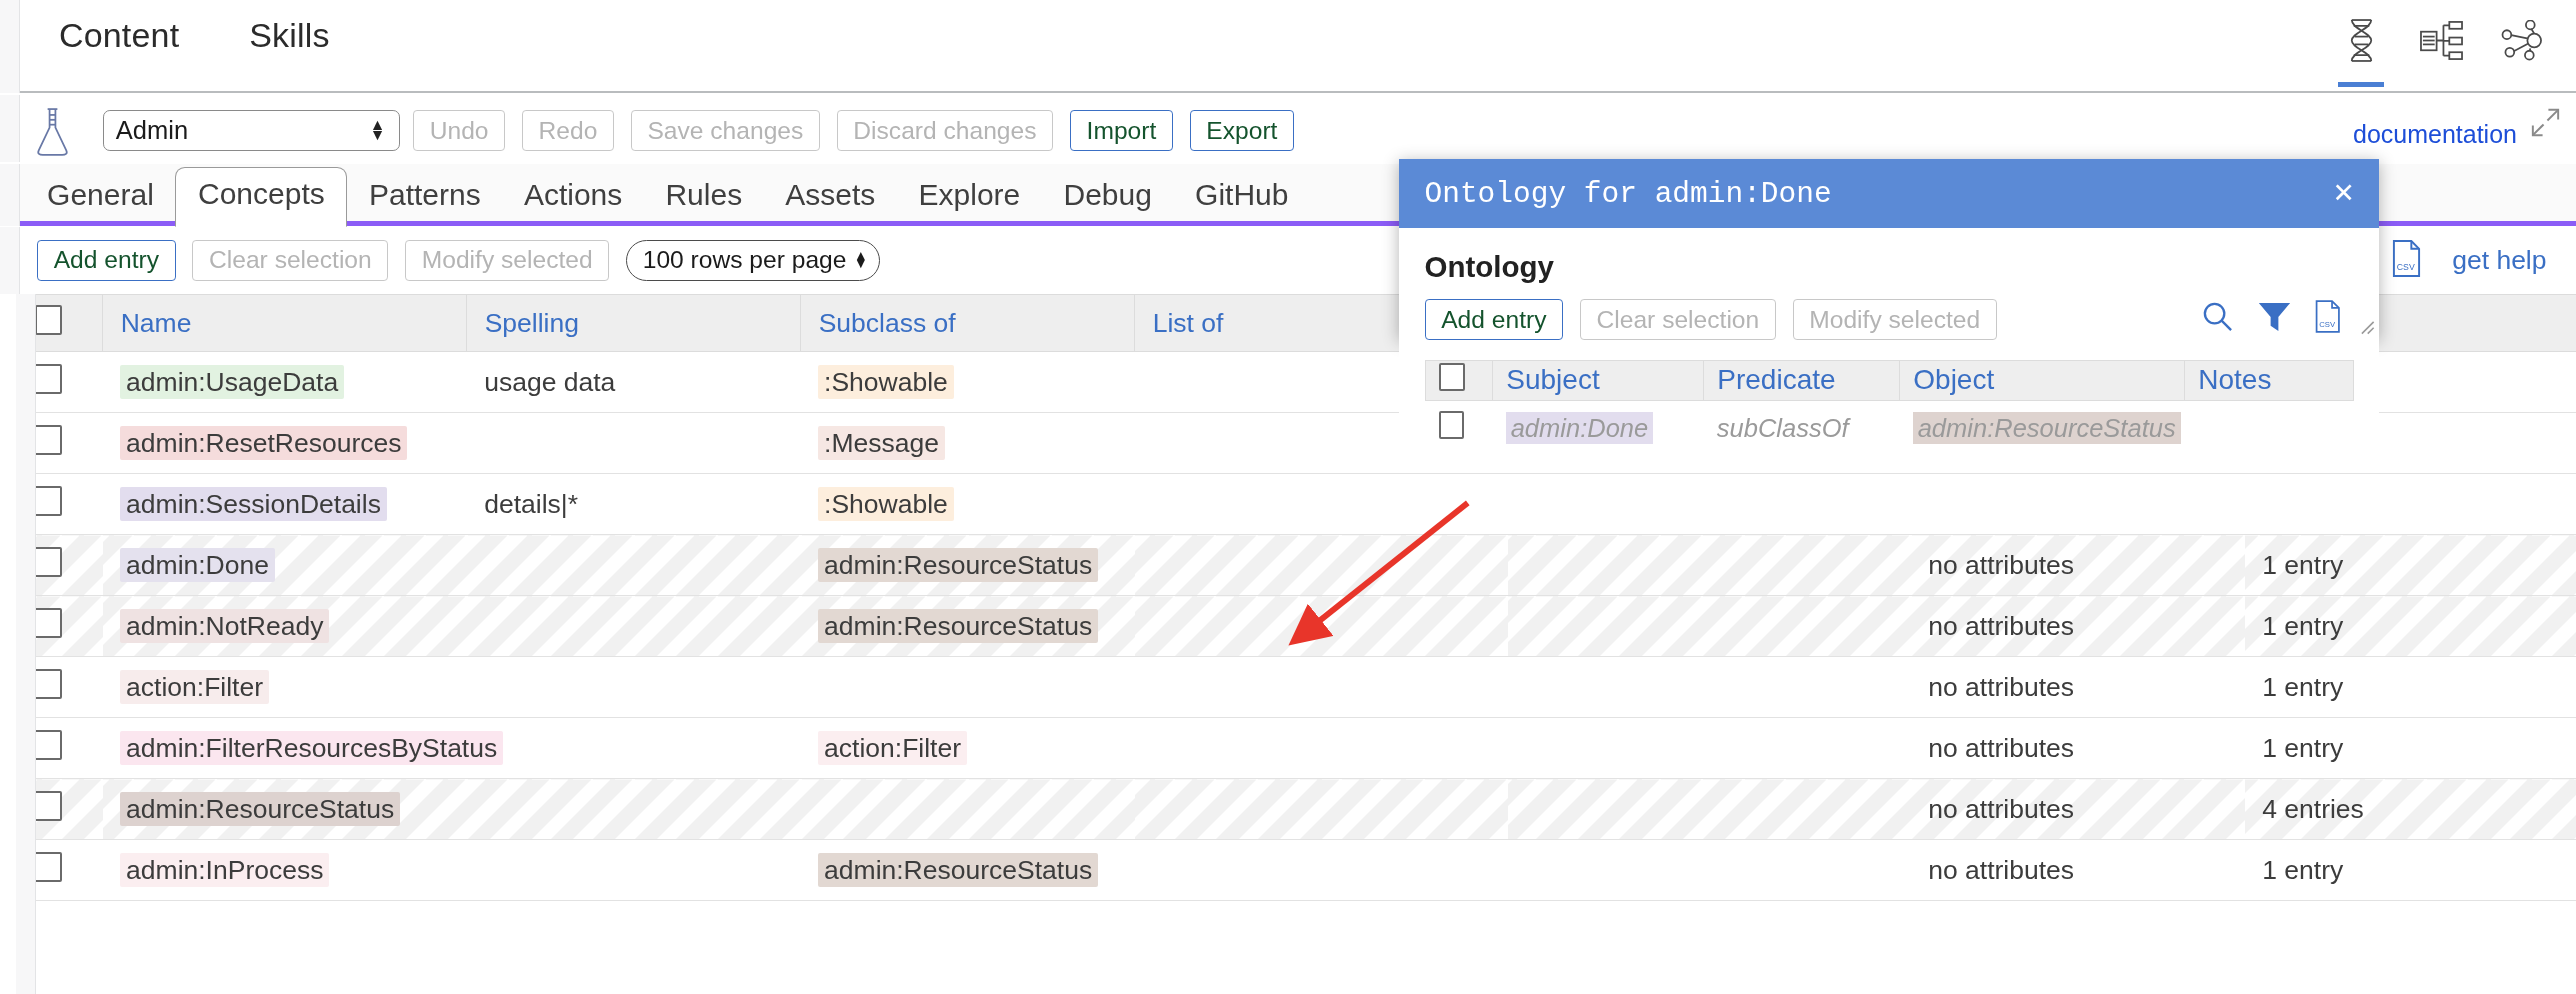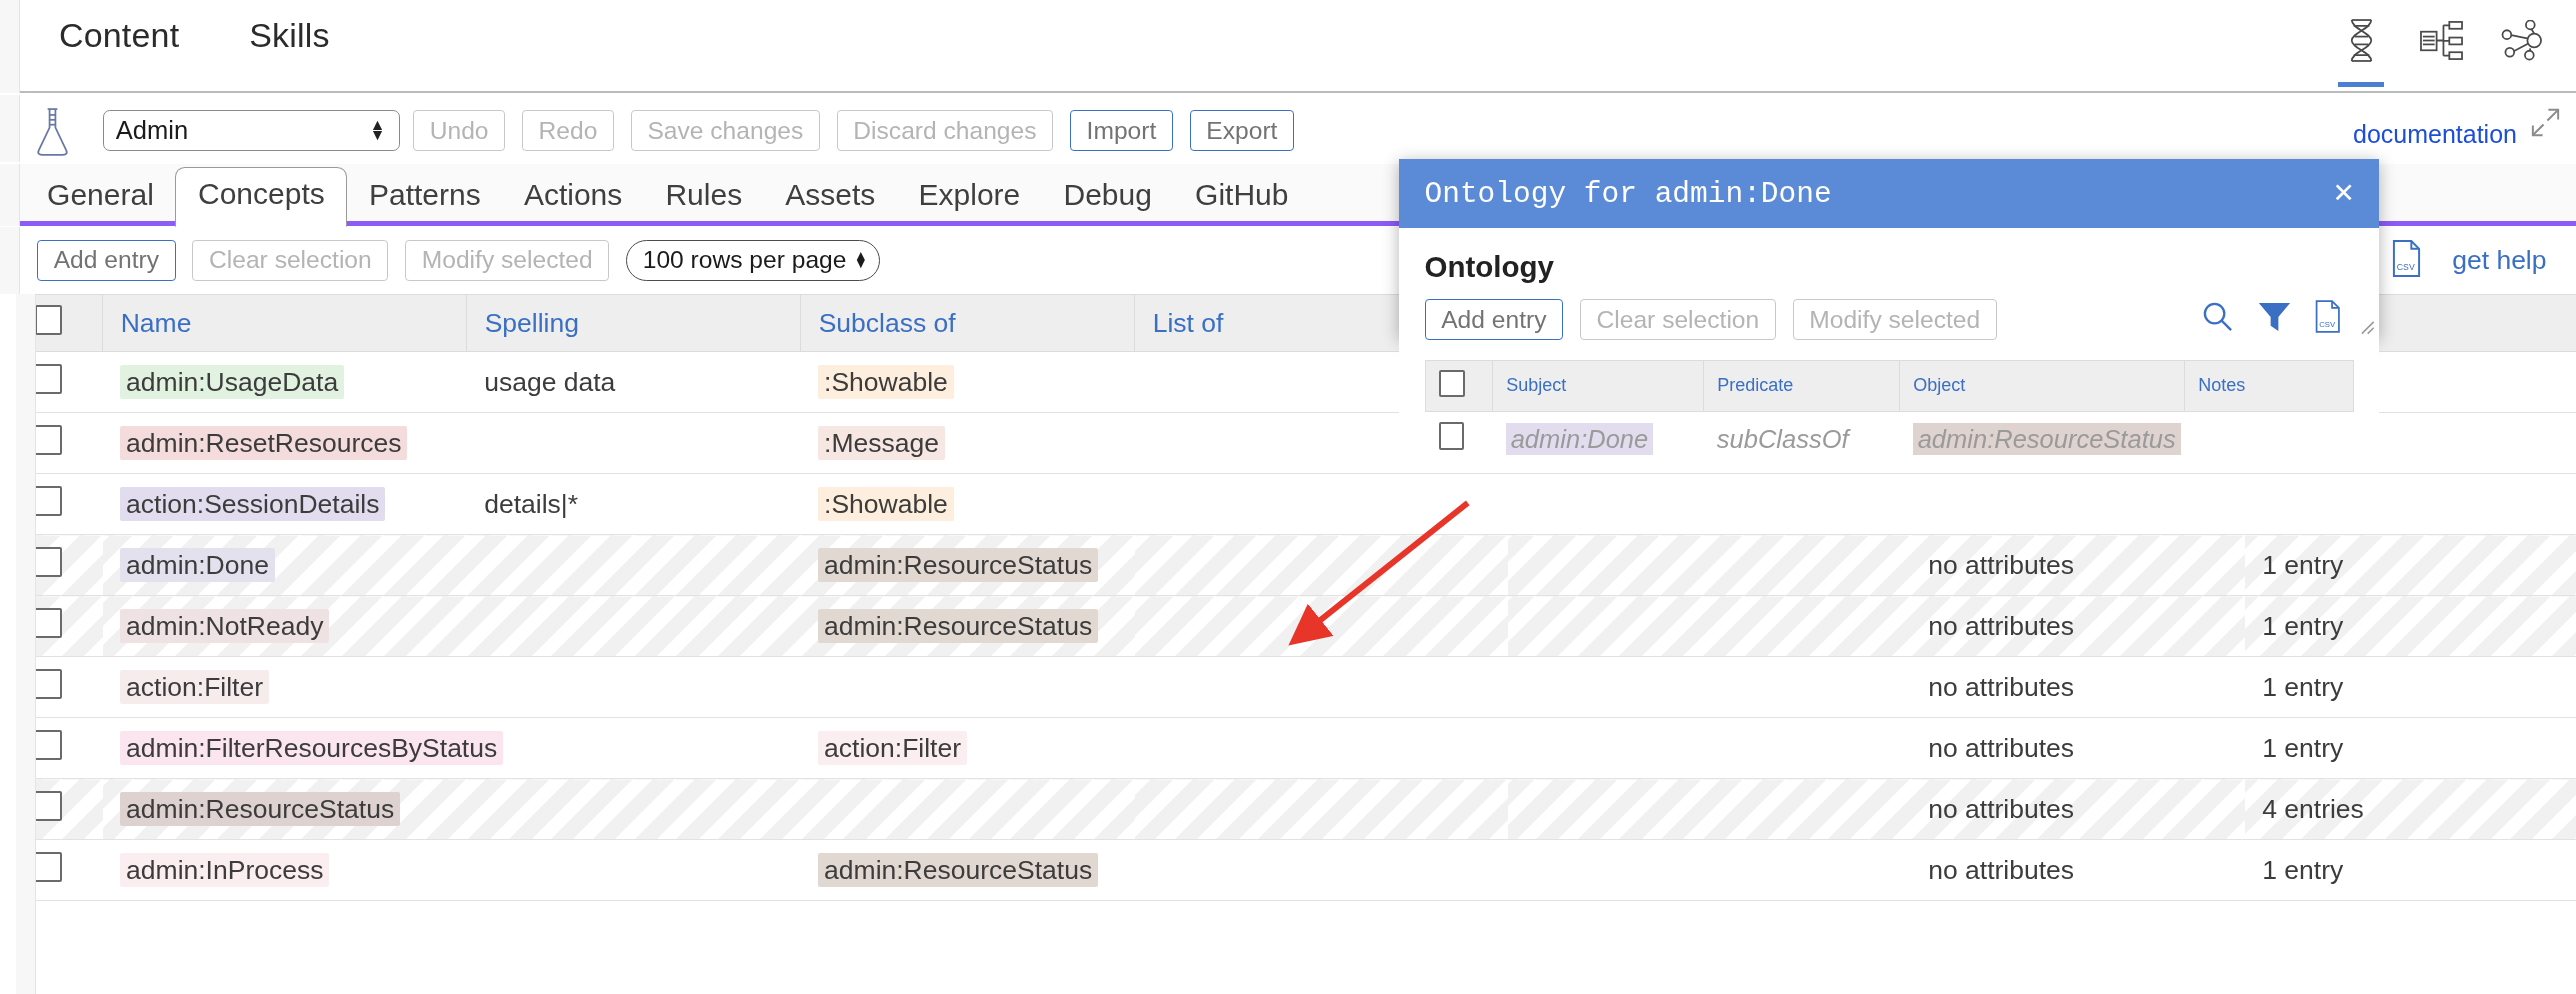--- a/index.html
+++ b/index.html
@@ -67,21 +67,21 @@
   }
   .select-box .caret span { font-size: 15.7px; color: #222; line-height: 8.8px; }
 
   .btn {
     height: 41px; border: 1px solid #c8c8c8; border-radius: 3.9px;
     background: #fff; font-size: 24.6px; color: #b4b4b4;
     display: inline-flex; align-items: center; justify-content: center;
     padding: 0 15.7px; cursor: default; white-space: nowrap;
     font-family: "Liberation Sans", sans-serif;
   }
-  .btn.primary { color: #737373; border-color: #3a6fc4; cursor: pointer; }
+  .btn.primary { color: #14532d; border-color: #3a6fc4; cursor: pointer; }
 
   .bar-buttons { position: absolute; left: 413px; top: 110px; display: flex; gap: 16.7px; justify-content: space-between; }
 
   .documentation {
     position: absolute; right: 59px; top: 120px;
     font-size: 25px; color: #1d4ed8; cursor: pointer;
   }
   .expand-icon { position: absolute; right: 11.8px; top: 104px; cursor: pointer; }
 
   
@@ -180,22 +180,22 @@
   .modal-title { font-size: 29.5px; color: #ffffff; }
   .modal-close { font-size: 33px; color: #ffffff; cursor: pointer; line-height: 1; }
   .modal-body { padding: 17.7px 25.5px 0 25.5px; background:#fff; }
   .modal-h2 { font-size: 29.5px; font-weight: 700; color: #222; margin: 3.9px 0 15.7px 0; }
   .modal-toolbar { display: flex; align-items: center; gap: 16.7px; position: relative; }
   .modal-icons { position: absolute; right: 11.8px; top: 0; display: flex; gap: 23.6px; align-items: center; }
   .modal-icon { cursor: pointer; display: flex; align-items: center; }
 
   table.minigrid { border-collapse: collapse; width: 928px; margin-top: 19.6px; table-layout: fixed; }
   table.minigrid th {
-    background: #eeeeee; border: 1px solid #dcdcdc; height: 51px;
-    text-align: left; padding: 0 13.8px; font-size: 18px; color: #3a6fc4; font-weight: 400;
+    background: #eeeeee; border: 1px solid #dcdcdc; height: 40px;
+    text-align: left; padding: 0 13.8px; font-size: 28px; color: #3a6fc4; font-weight: 400;
   }
   table.minigrid td {
     height: 55px; padding: 0 13.8px; font-size: 25.5px; font-style: italic;
     color: #9a9a9a; border-bottom: none; background: #fff;
   }
   .mg-check { width: 67px; }
   .mg-subj  { width: 211px; }
   .mg-pred  { width: 196px; }
   .mg-obj   { width: 285px; }
   .mg-notes { width: 169px; }
@@ -384,21 +384,21 @@
         <td><span class="hl hl-pink">admin:ResetResources</span></td>
         <td></td>
         <td><span class="hl hl-peach">:Message</span></td>
         <td></td>
         <td></td>
         <td class="link-blue"></td>
         <td class="link-blue"></td>
       </tr>
       <tr>
         <td><span class="cb"></span></td>
-        <td><span class="hl hl-lav">action:SessionDetails</span></td>
+        <td><span class="hl hl-lav">admin:SessionDetails</span></td>
         <td>details|*</td>
         <td><span class="hl hl-cream">:Showable</span></td>
         <td></td>
         <td></td>
         <td class="link-blue"></td>
         <td class="link-blue"></td>
       </tr>
       <tr class="striped">
         <td><span class="cb"></span></td>
         <td><span class="hl hl-lav2">admin:Done</span></td>

